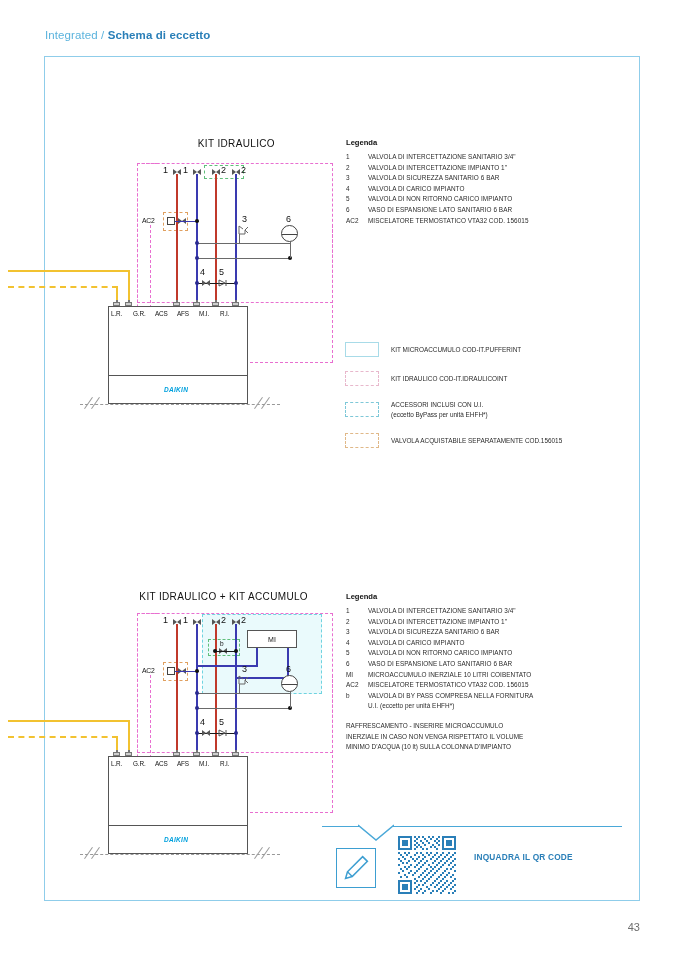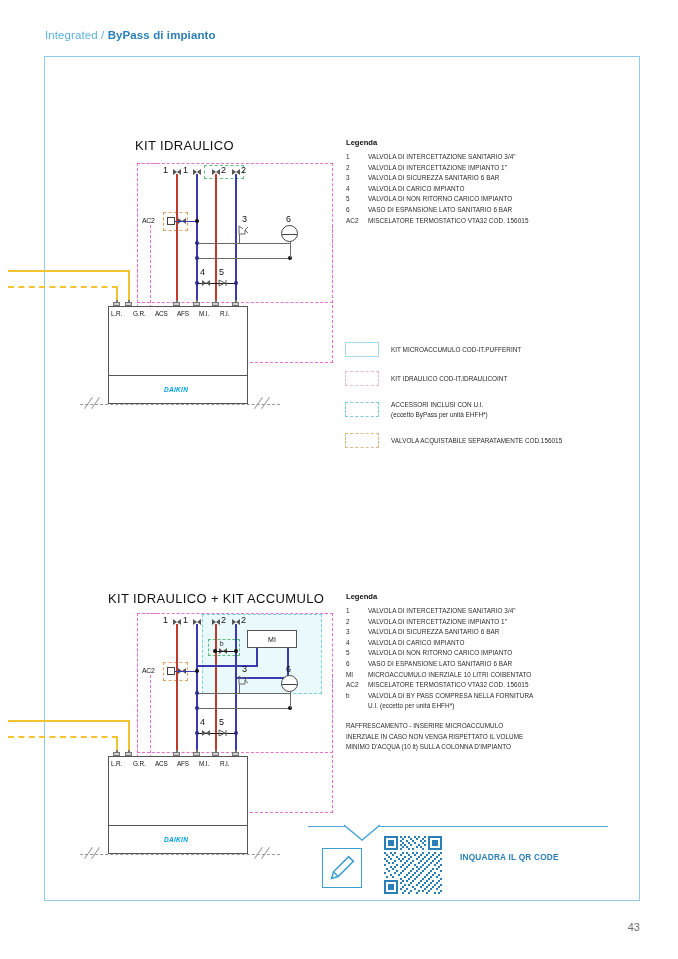--- a/index.html
+++ b/index.html
@@ -27,22 +27,22 @@
     background: #fff;
   }
   .page-number {
     position: absolute; right: 38px; top: 921px;
     font-size: 11px; color: #6e6e6e;
   }
 
   
   .schematic { position:absolute; }
   .sch-title {
-    position:absolute; text-align:left;
-    font-size: 13px; letter-spacing: .35px; color:#111;
+    position:absolute; text-align:right;
+    font-size: 10px; letter-spacing: .35px; color:#111;
     white-space: nowrap;
   }
 
   
   .region { position:absolute; background: transparent; }
   .r-magenta { border:1px dashed #e86fd0; }
   .r-cyanfill{ border:1px dashed #6fd3e0; background: rgba(185,237,244,.30); }
   .r-green   { border:1px dashed #5fbf7a; }
   .r-orange  { border:1px dashed #e0a060; }
 
@@ -141,21 +141,21 @@
   .qr-code { position:absolute; }
   .qr-title { position:absolute; font-size:8.3px; font-weight:bold; color:#2a7fb8; letter-spacing:.2px; }
   .qr-sub { position:absolute; font-size:8px; color:#62b4dd; line-height:11.5px; letter-spacing:.15px; }
 </style>
 </head>
 <body>
 
 <div class="breadcrumb">
   <span>Integrated</span>
   <span>/</span>
-  <span class="crumb-strong">ByPass di impianto</span>
+  <span class="crumb-strong">Schema di eccetto</span>
 </div>
 
 <div class="page-frame"></div>
 
 <div class="page-number">43</div>
 
 <div class="schematic" style="left:90px; top:130px; width:230px; height:290px;">
 
   <div class="sch-title" style="left:45px; top:8px; width:140px;">KIT IDRAULICO</div>
 
@@ -483,21 +483,21 @@
       <span>U.I. (eccetto per unità EHFH*)</span>
     </div>
 
   <div class="legend-note">
     <div>RAFFRESCAMENTO - INSERIRE MICROACCUMULO</div>
     <div>INERZIALE  IN CASO NON VENGA RISPETTATO IL VOLUME</div>
     <div>MINIMO D'ACQUA (10 lt) SULLA COLONNA D'IMPIANTO</div>
   </div>
 </div>
 
-<div class="qr-wrap" style="left:308px; top:818px; width:300px; height:90px;">
+<div class="qr-wrap" style="left:322px; top:818px; width:300px; height:90px;">
 
   <div class="qr-rule" style="left:0; top:8px; width:38px;"></div>
   <svg class="chev" style="left:36px; top:6px; width:36px; height:18px;" viewBox="0 0 36 18">
     <path d="M0 1 L18 16 L36 1" stroke="#4aa8d8" stroke-width="1.4" fill="none"></path>
   </svg>
   <div class="qr-rule" style="left:70px; top:8px; width:230px;"></div>
 
   <div class="pencil-box" style="left:14px; top:30px;">
     <svg viewBox="0 0 40 40" style="width:100%; height:100%;">
       <path d="M9 31 L11 24 L27 8 L32 13 L16 29 Z" stroke="#3d9ed1" stroke-width="1.6" fill="none"></path>

